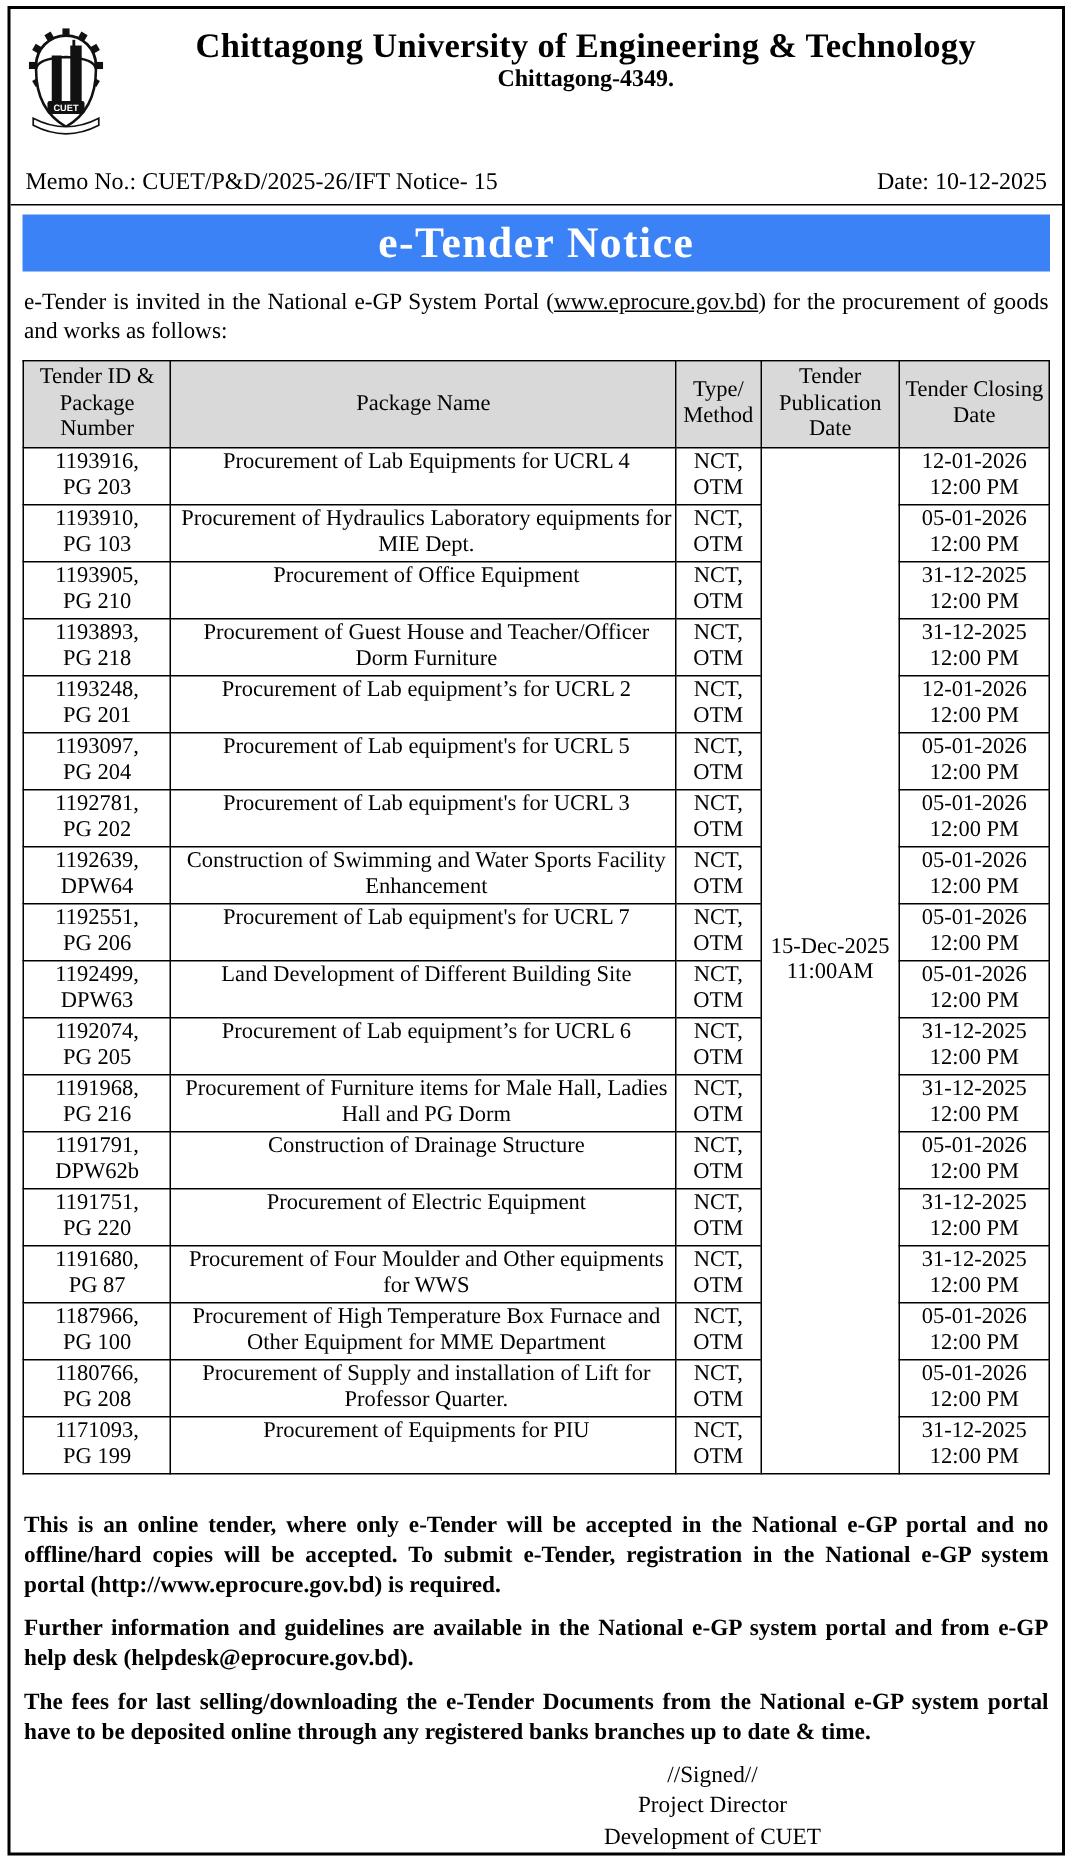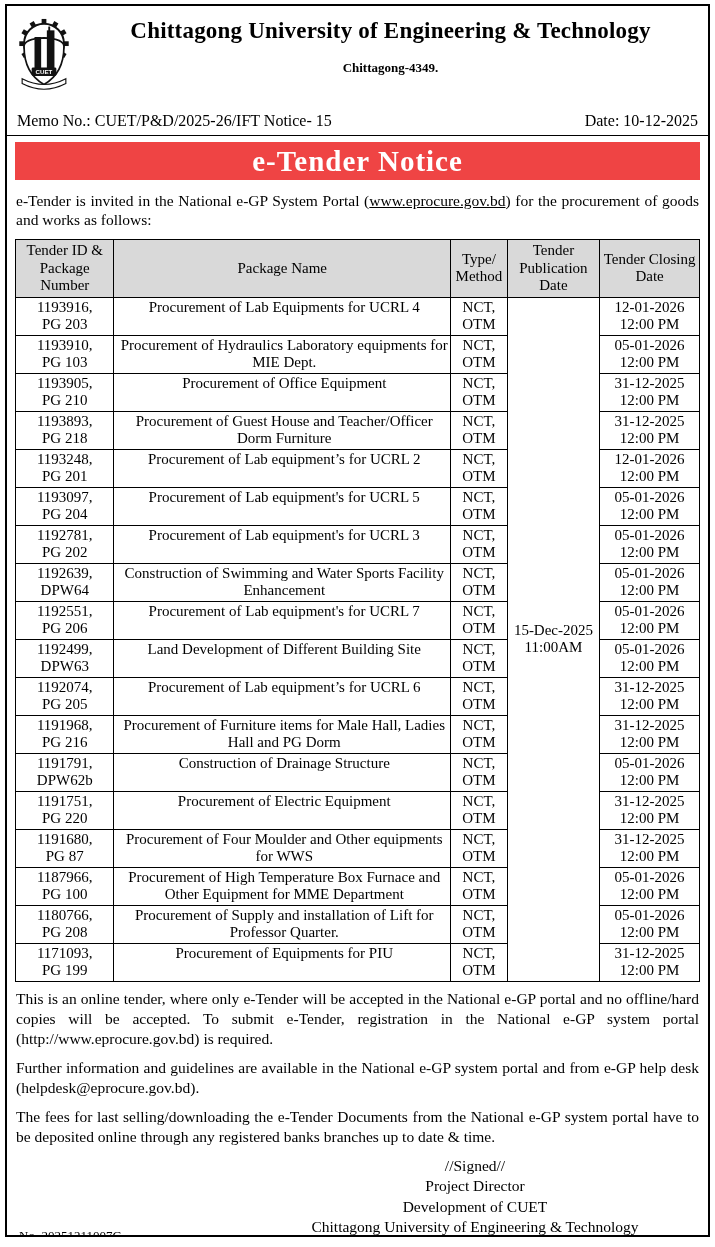--- a/index.html
+++ b/index.html
@@ -16,21 +16,21 @@
     border: 2px solid #000;
     padding: 6px 8px 4px 8px;
     background: #fff;
     overflow: hidden;
   }
   
   .header-row { display: flex; align-items: flex-start; }
   .logo-box { width: 66px; flex: 0 0 66px; padding-top: 6px; }
   .header-text { flex: 1; text-align: center; padding-top: 6px; }
   .uni-title { font-size: 23px; font-weight: bold; letter-spacing: 0.2px; }
-  .uni-address { font-size: 13px; font-weight: bold; margin-top: 16px; }
+  .uni-address { font-size: 16px; font-weight: bold; margin-top: 0; }
   .memo-row {
     display: flex; justify-content: space-between;
     font-size: 16px; margin-top: 14px; padding: 0 2px;
   }
   .memo-divider { border: none; border-top: 1.5px solid #000; margin: 5px -8px 0 -8px; }
   
   .banner {
     margin-top: 6px; height: 38px;
     display: flex; align-items: center; justify-content: center;
   }
@@ -53,21 +53,21 @@
     font-weight: normal; text-align: center; vertical-align: middle;
     height: 56px; padding: 2px;
   }
   .tender-table td { height: 38px; }
   .c-id    { text-align: center; }
   .c-pkg   { text-align: center; padding-left: 6px !important; }
   .c-type  { text-align: center; }
   .c-pub   { text-align: center; vertical-align: middle !important; }
   .c-close { text-align: center; }
   
-  .notes { margin-top: 7px; }
+  .notes { margin-top: 24px; font-weight: bold; }
   .notes p { font-size: 15.5px; line-height: 20px; text-align: justify; margin: 0 1px 9px 1px; }
   
   .sign-area { position: relative; margin-top: 2px; min-height: 104px; }
   .sign-block {
     width: 430px; margin-left: auto; margin-right: 10px;
     text-align: center; font-size: 15.5px; line-height: 20.5px;
   }
   .ref-no {
     position: absolute; left: 4px; bottom: 16px; font-size: 13px;
   }
@@ -113,21 +113,21 @@
       <div class="uni-address">Chittagong-4349.</div>
     </div>
   </div>
 
   <div class="memo-row">
     <span>Memo No.: CUET/P&amp;D/2025-26/IFT Notice- 15</span>
     <span>Date: 10-12-2025</span>
   </div>
   <hr class="memo-divider">
 
-  <div class="banner" style="background: #ef4444; color: rgb(255, 255, 255);">
+  <div class="banner" style="background: #3b82f6; color: rgb(255, 255, 255);">
     <span class="banner-title">e-Tender Notice</span>
   </div>
 
   <p class="intro"><span>e-Tender is invited in the National e-GP System Portal (</span><span class="portal-link">www.eprocure.gov.bd</span><span>) for the procurement of goods and works as follows:</span></p>
 
   <table class="tender-table">
     <colgroup>
       <col style="width:14.4%">
       <col style="width:49.2%">
       <col style="width:8.3%">

